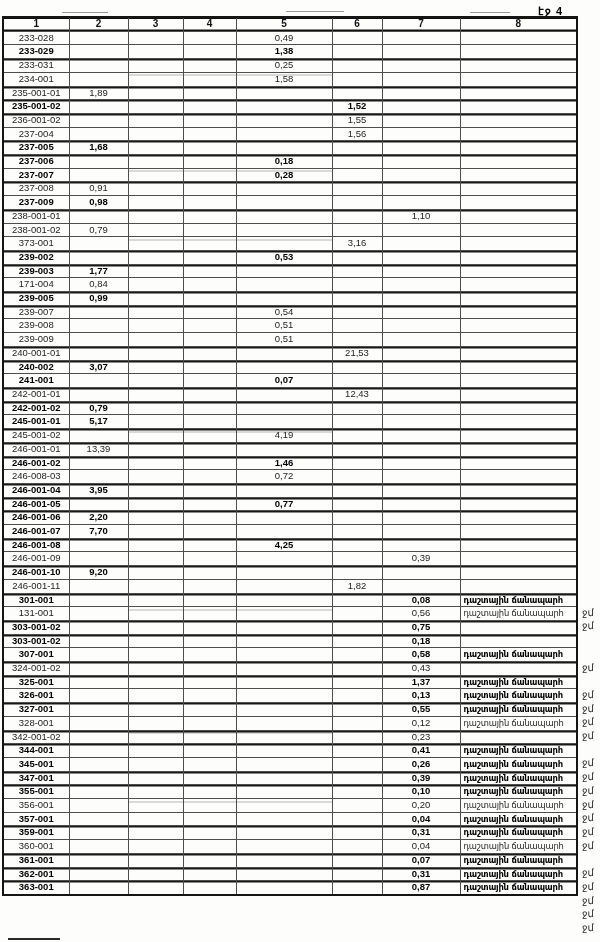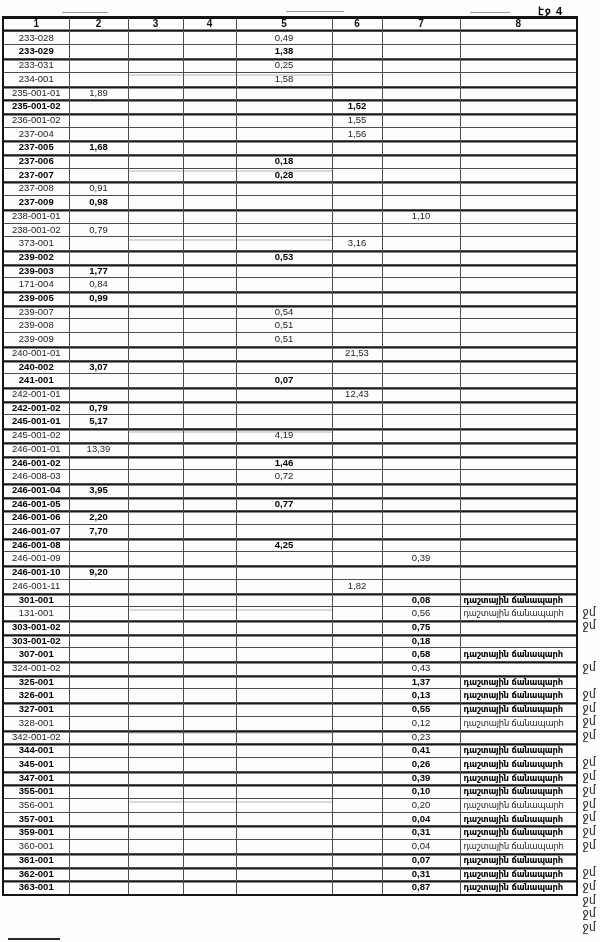--- a/index.html
+++ b/index.html
@@ -33,22 +33,22 @@
   tr.bold td{font-weight:bold;color:#000;}
   tr.thick td{box-shadow:inset 0 1.5px 0 #181818;border-top-color:#181818;}
   tr.smudge td:nth-child(3),tr.smudge td:nth-child(4),tr.smudge td:nth-child(5){
     background-image:linear-gradient(to bottom,transparent 18%,#b4b4b4 18%,#b4b4b4 26%,transparent 26%);
   }
   td.road{
     text-align:left;padding-left:3px;font-size:8.4px;
     font-family:"DejaVu Sans",sans-serif;letter-spacing:-0.2px;
   }
   .notes-layer span{
-    position:absolute;left:582px;width:18px;font-family:Liberation Mono, monospace;
-    font-size:12px;line-height:8px;color:#2e2e2e;
+    position:absolute;left:582px;width:18px;font-family:Liberation Serif, serif;
+    font-size:10px;line-height:8px;color:#2e2e2e;
   }
   .artifact{position:absolute;background:#2a2a2a;}
   .artifact.light{background:#9a9a9a;}
 </style>
 </head>
 <body>
 
 <div class="page">
 
   <div class="page-label">էջ 4</div>

